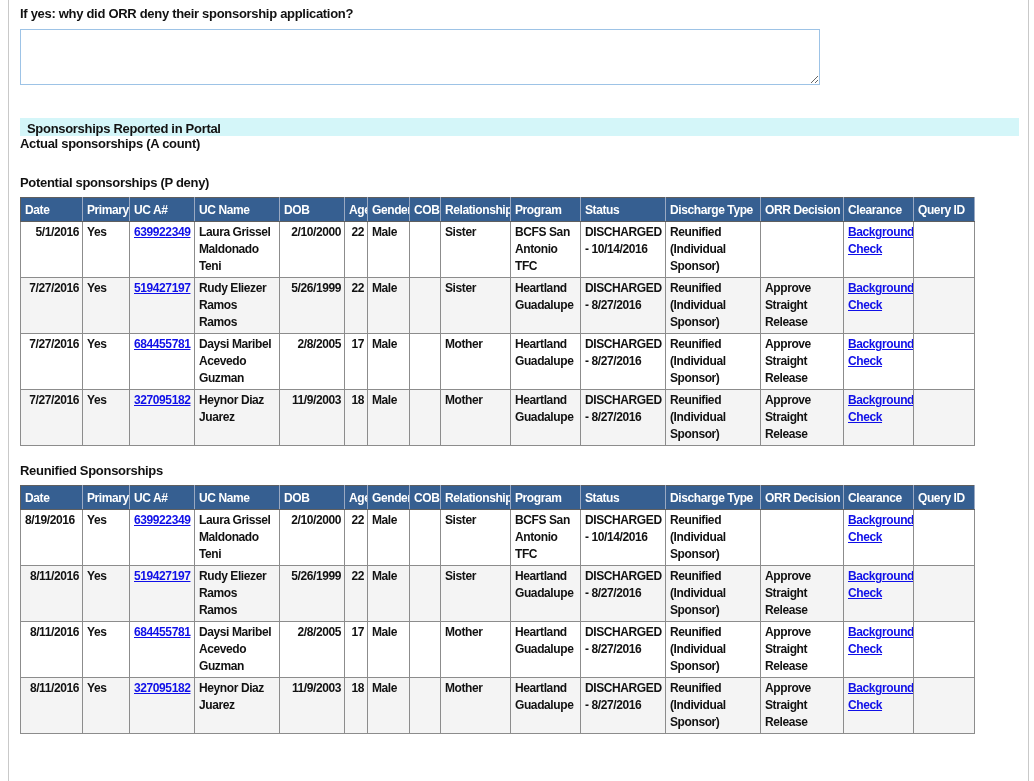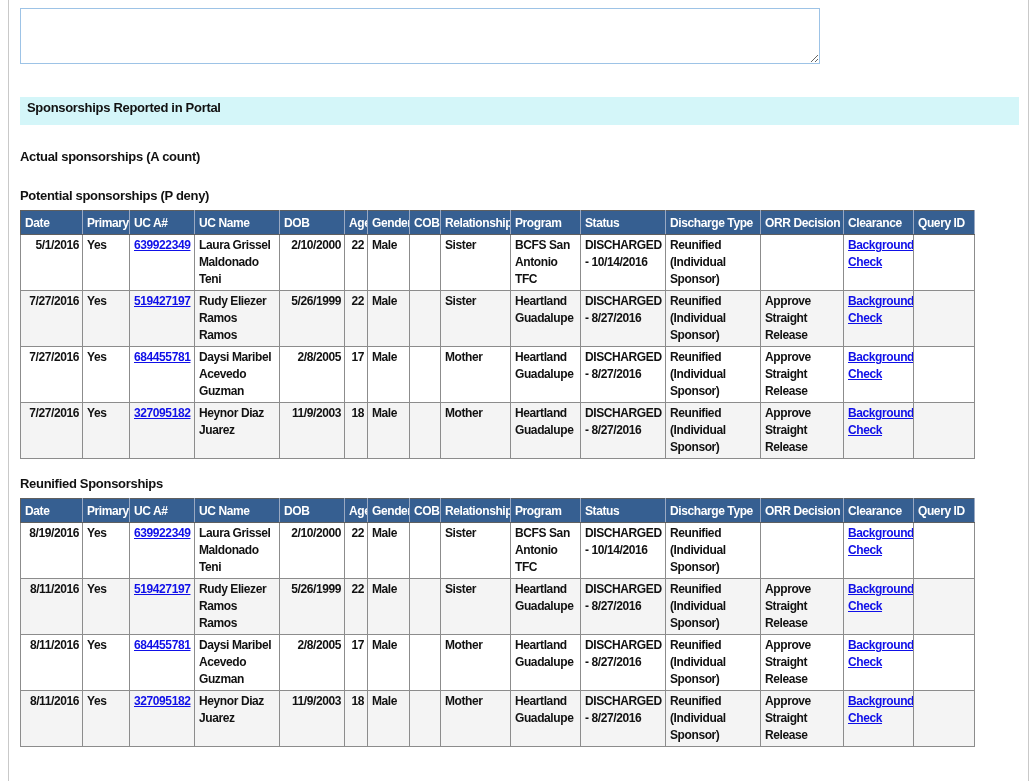--- a/index.html
+++ b/index.html
@@ -29,32 +29,32 @@
     resize: both;
     outline: none;
     font-family: "Liberation Sans", sans-serif;
     font-size: 13px;
     padding: 2px 4px;
     background: #ffffff;
   }
   .section-bar {
     margin-top: 33px;
     width: 999px;
-    height: 28px;
+    height: 18px;
     background: #d4f6f9;
     font-size: 13px;
     letter-spacing: -0.3px;
     line-height: 22px;
     padding-left: 7px;
   }
   .count-label {
     font-size: 13px;
     letter-spacing: -0.3px;
   }
-  .count-label.a { margin-top: 24px; }
+  .count-label.a { margin-top: 0; }
   .count-label.p { margin-top: 24px; }
 
   .table-title {
     font-size: 13px;
     letter-spacing: -0.3px;
   }
   .table-title.t0 { margin-top: 23px; }
   .table-title.t1 { margin-top: 17px; }
 
   table.sponsorship {
@@ -93,20 +93,21 @@
   }
 </style>
 </head>
 <body>
 
 <div class="page-edge left"></div>
 <div class="page-edge right"></div>
 
 <div class="content">
 
+  <div class="question-label">If yes: why did ORR deny their sponsorship application?</div>
 
   <textarea class="answer-box" style=""></textarea>
 
   <div class="section-bar">Sponsorships Reported in Portal</div>
 
   <div class="count-label a">Actual sponsorships (A count)</div>
 
   <div class="count-label p">Potential sponsorships (P deny)</div>
 
 
@@ -219,21 +220,21 @@
           <th style="width: 70px;">Program</th>
           <th style="width: 85px;">Status</th>
           <th style="width: 95px;">Discharge Type</th>
           <th style="width: 83px;">ORR Decision</th>
           <th style="width: 70px;">Clearance</th>
           <th style="width: 61px;">Query ID</th>
         </tr>
       </thead>
     <tbody>
         <tr>
-          <td style="text-align: right;">8/19/2016</td>
+          <td style="">8/19/2016</td>
           <td style="text-align: left;">Yes</td>
           <td style="text-align: left;"><a href="#">639922349</a></td>
           <td style="text-align: left;">Laura Grissel Maldonado Teni</td>
           <td style="text-align: right;">2/10/2000</td>
           <td style="text-align: right;">22</td>
           <td style="text-align: left;">Male</td>
           <td style="text-align: left;"></td>
           <td style="text-align: left;">Sister</td>
           <td style="text-align: left;">BCFS San Antonio TFC</td>
           <td style="text-align: left;">DISCHARGED - 10/14/2016</td>

